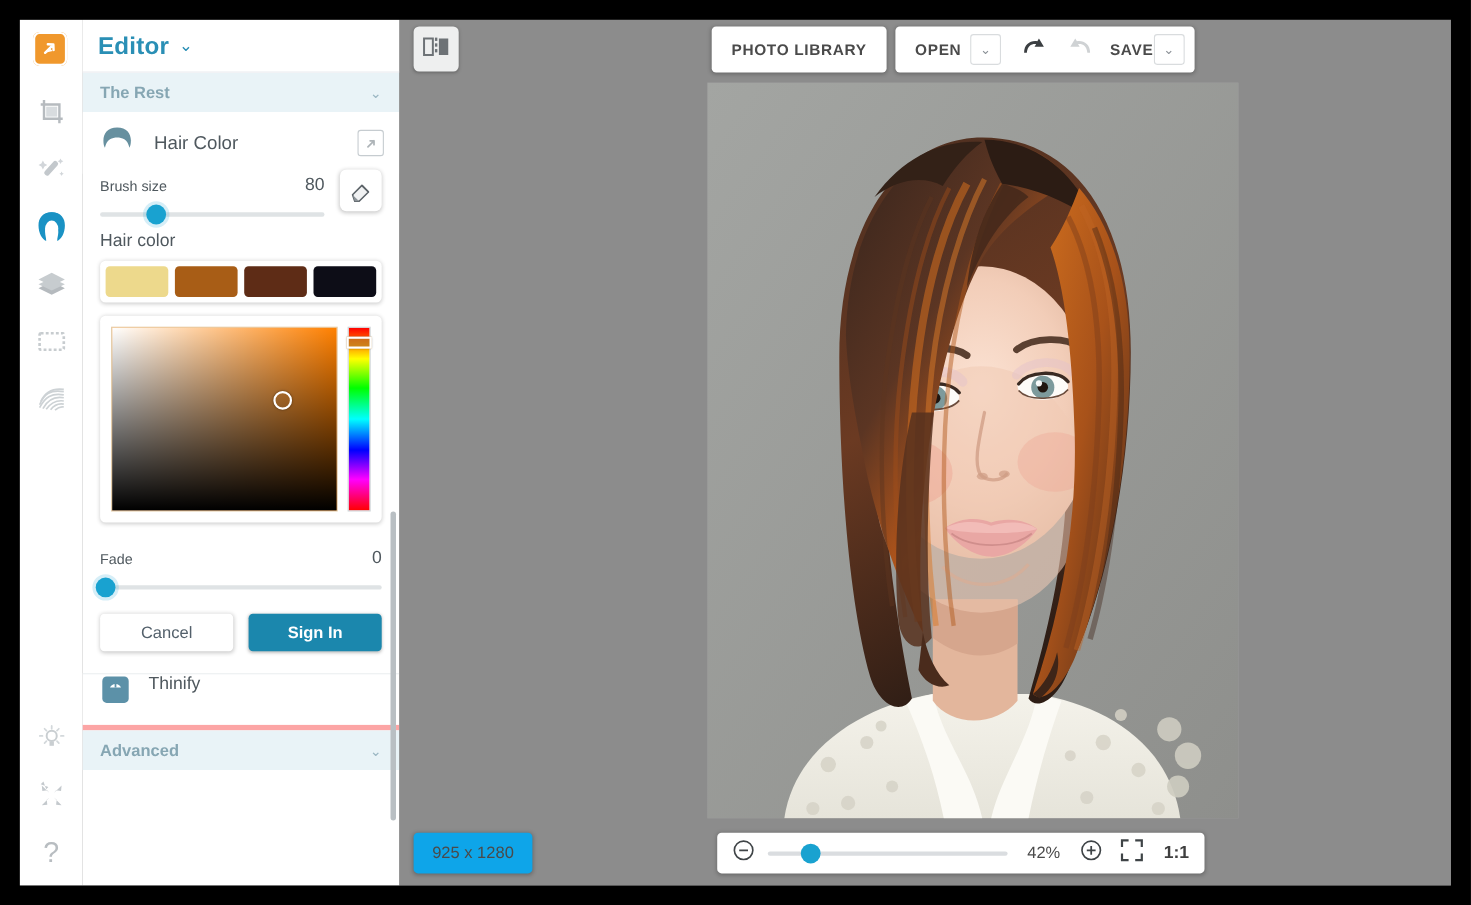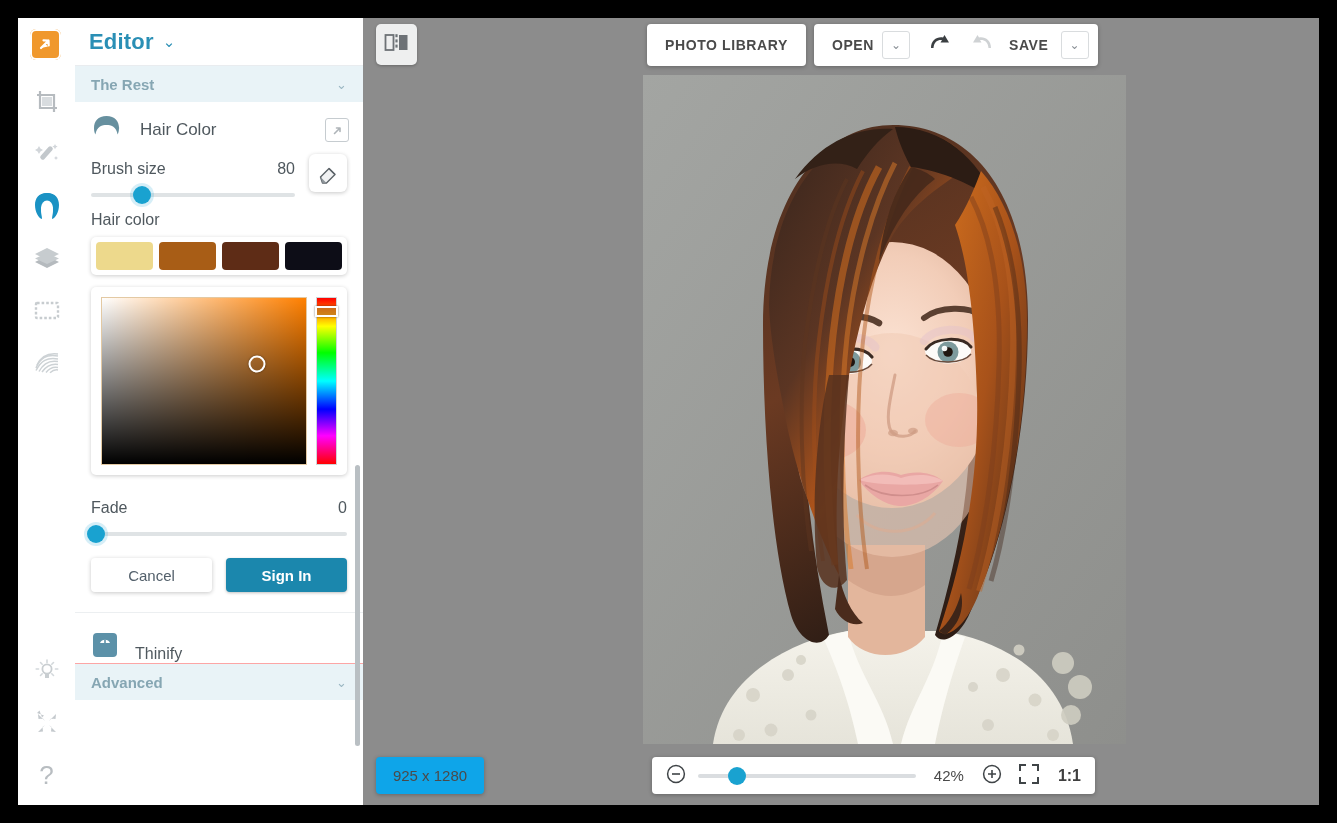--- a/index.html
+++ b/index.html
@@ -18,37 +18,37 @@
 
   
   #sidebar{position:absolute;left:57px;top:0;width:288px;height:787px;background:#fff;overflow:hidden;}
   #sb-head{position:absolute;left:0;top:0;width:288px;height:48px;background:#fff;border-bottom:1px solid #e9ecef;
            display:flex;align-items:center;padding-left:14px;box-sizing:border-box;z-index:5;}
   #sb-head .ttl{font-size:22px;font-weight:bold;color:#2a8fb5;letter-spacing:.2px;}
   #sb-head .chev{margin-left:9px;color:#2a8fb5;font-size:15px;line-height:1;}
 
   #sb-scroll{position:absolute;left:0;top:48px;width:288px;height:739px;}
 
-  .row-item{height:44px;display:flex;align-items:flex-end;padding-left:16px;box-sizing:border-box;background:#fff;
-            border-bottom:1px solid #fca5a5;}
+  .row-item{height:44px;display:flex;align-items:flex-start;padding-left:16px;box-sizing:border-box;background:#fff;
+            border-bottom:5px solid #fca5a5;}
   .row-item .lbl{font-size:16px;color:#4f585e;margin-left:16px;}
   .partial{height:28px;align-items:flex-end;padding-bottom:2px;border-bottom:1px solid #eceff1;overflow:hidden;}
 
   .sect-head{height:36px;background:#e9f3f7;display:flex;align-items:center;justify-content:space-between;
              padding:0 16px;box-sizing:border-box;}
   .sect-head .lbl{font-size:15px;color:#86a6b3;font-weight:bold;}
   .sect-head .chev{font-size:13px;color:#9ab6c2;}
 
   .tool-head{height:56px;display:flex;align-items:center;padding:0 14px 0 16px;box-sizing:border-box;background:#fff;}
   .tool-head .lbl{font-size:17px;color:#4f585e;margin-left:18px;flex:1;}
   .exp-btn{width:22px;height:22px;border:1.5px solid #c6ccd0;border-radius:3px;display:flex;align-items:center;justify-content:center;}
 
   .pad{padding:0 16px;box-sizing:border-box;}
   .slider-row{display:flex;align-items:center;justify-content:space-between;}
-  .slider-label{font-size:16px;color:#4f585e;}
+  .slider-label{font-size:13px;color:#4f585e;}
   .slider-val{font-size:16px;color:#4f585e;}
   .track{position:relative;height:4px;background:#dfe3e5;border-radius:2px;margin-top:15px;}
   .track .knob{position:absolute;top:-7px;width:18px;height:18px;border-radius:50%;background:#19a2d0;
                box-shadow:0 0 0 3px rgba(25,162,208,.18);}
   .eraser{width:38px;height:38px;border-radius:6px;background:#fff;box-shadow:0 1px 4px rgba(0,0,0,.22);
           display:flex;align-items:center;justify-content:center;}
 
   .sub-label{font-size:16px;color:#4f585e;margin-top:14px;}
 
   .swatches{margin-top:8px;background:#fff;border-radius:5px;box-shadow:0 1px 4px rgba(0,0,0,.2);
@@ -360,21 +360,21 @@
               </svg>
           </span>
         </span>
         <span class="tb-icon">
           <span>
             <svg width="26" height="20" viewBox="0 0 26 20">
                 <path d="M22 15 C22 7 16 3.5 10 4.5 L8.5 2 L4 9.5 L12.5 9.5 L11 7 C15 6.5 19 8.5 19.5 15 Z" fill="#cfd2d4"></path>
               </svg>
           </span>
         </span>
-        <span class="tb-text" style="padding-left:6px;padding-right:12px;">SAVE</span>
+        <span class="tb-text" style="padding-left:6px;padding-right:0;">SAVE</span>
         <span class="tb-caret">⌄</span>
       </div>
     </div>
 
     <div id="photo-wrap">
       <svg id="photo" viewBox="0 0 483 669" preserveAspectRatio="none">
         <defs>
           <linearGradient id="bg" x1="0" y1="0" x2="1" y2="1">
             <stop offset="0" stop-color="#a3a5a2"></stop>
               <stop offset="1" stop-color="#8e8f8c"></stop>

